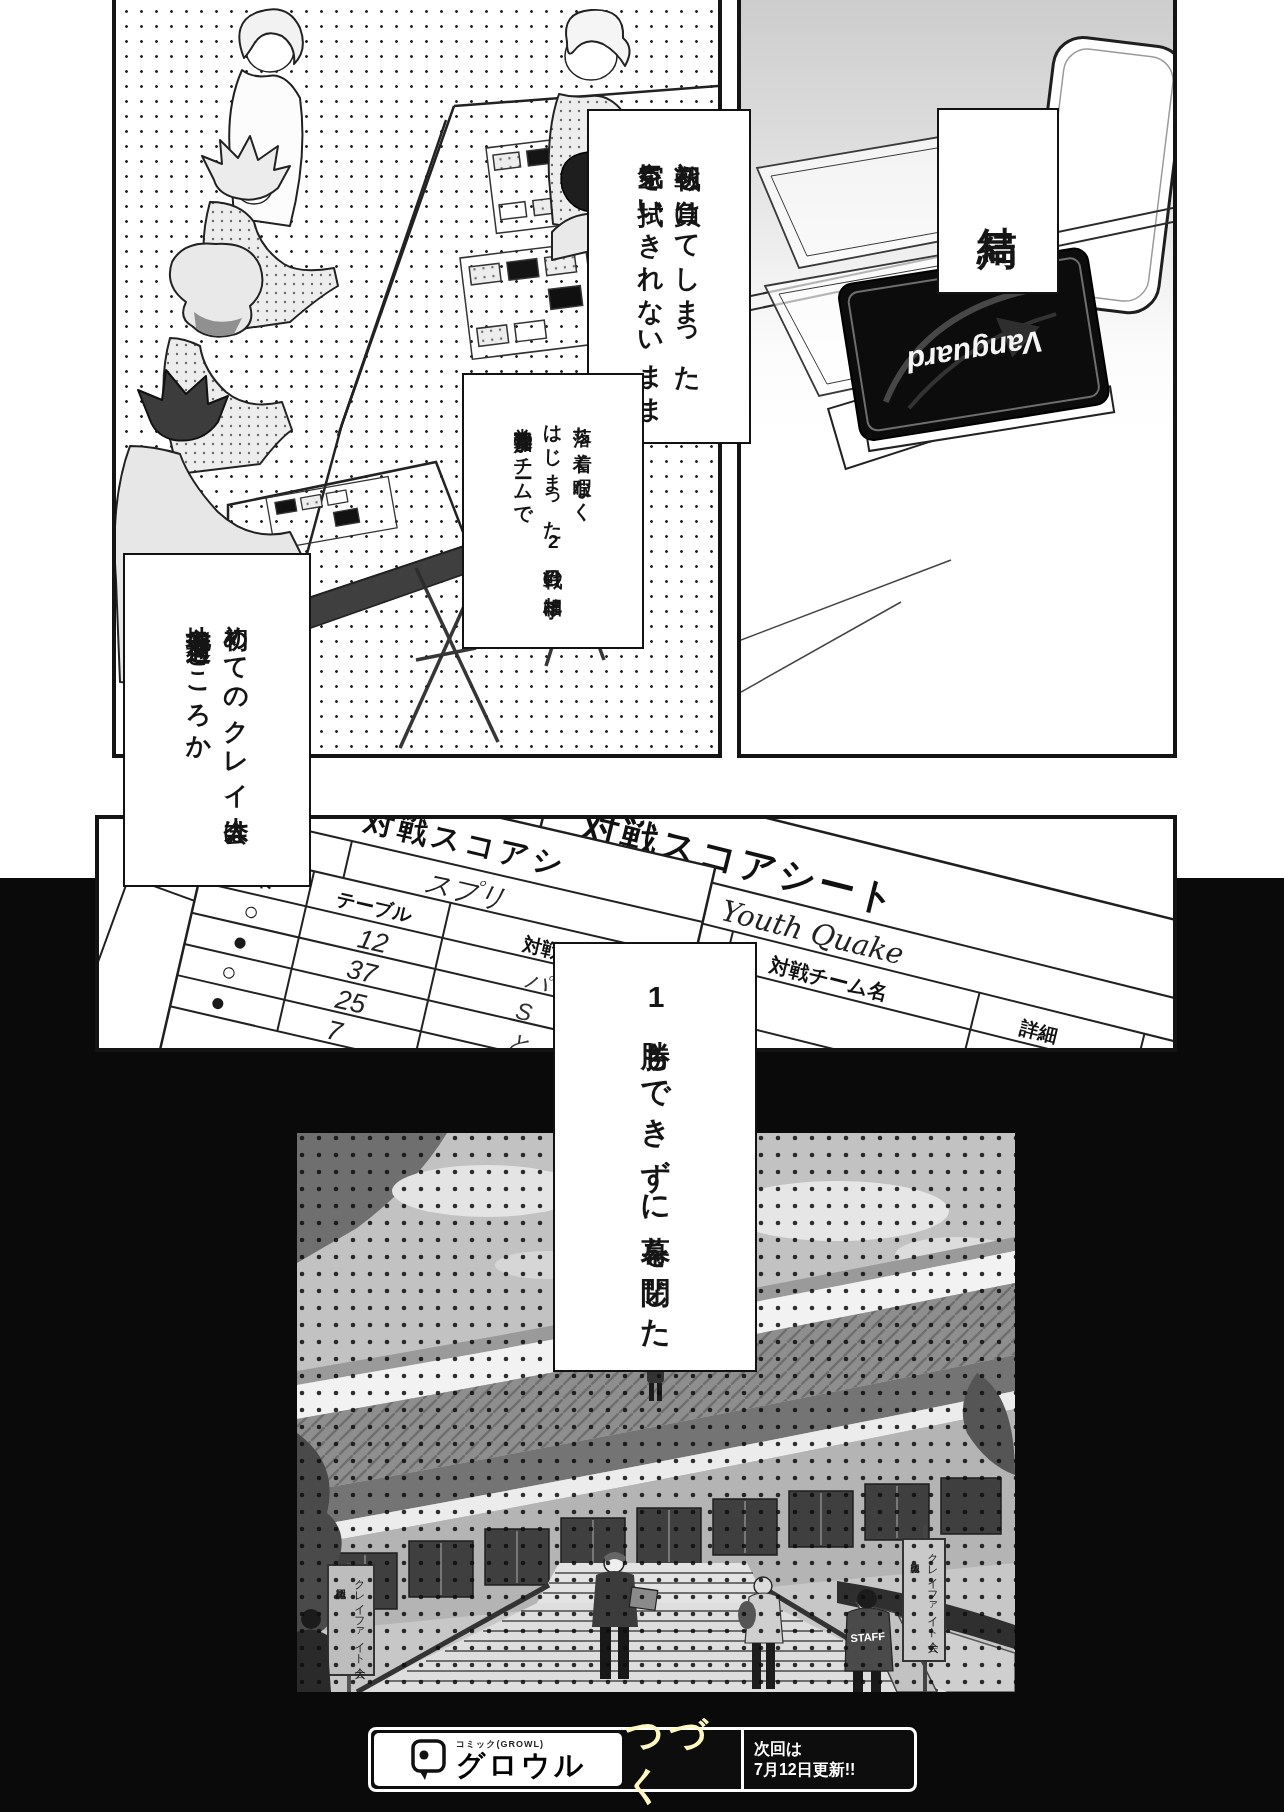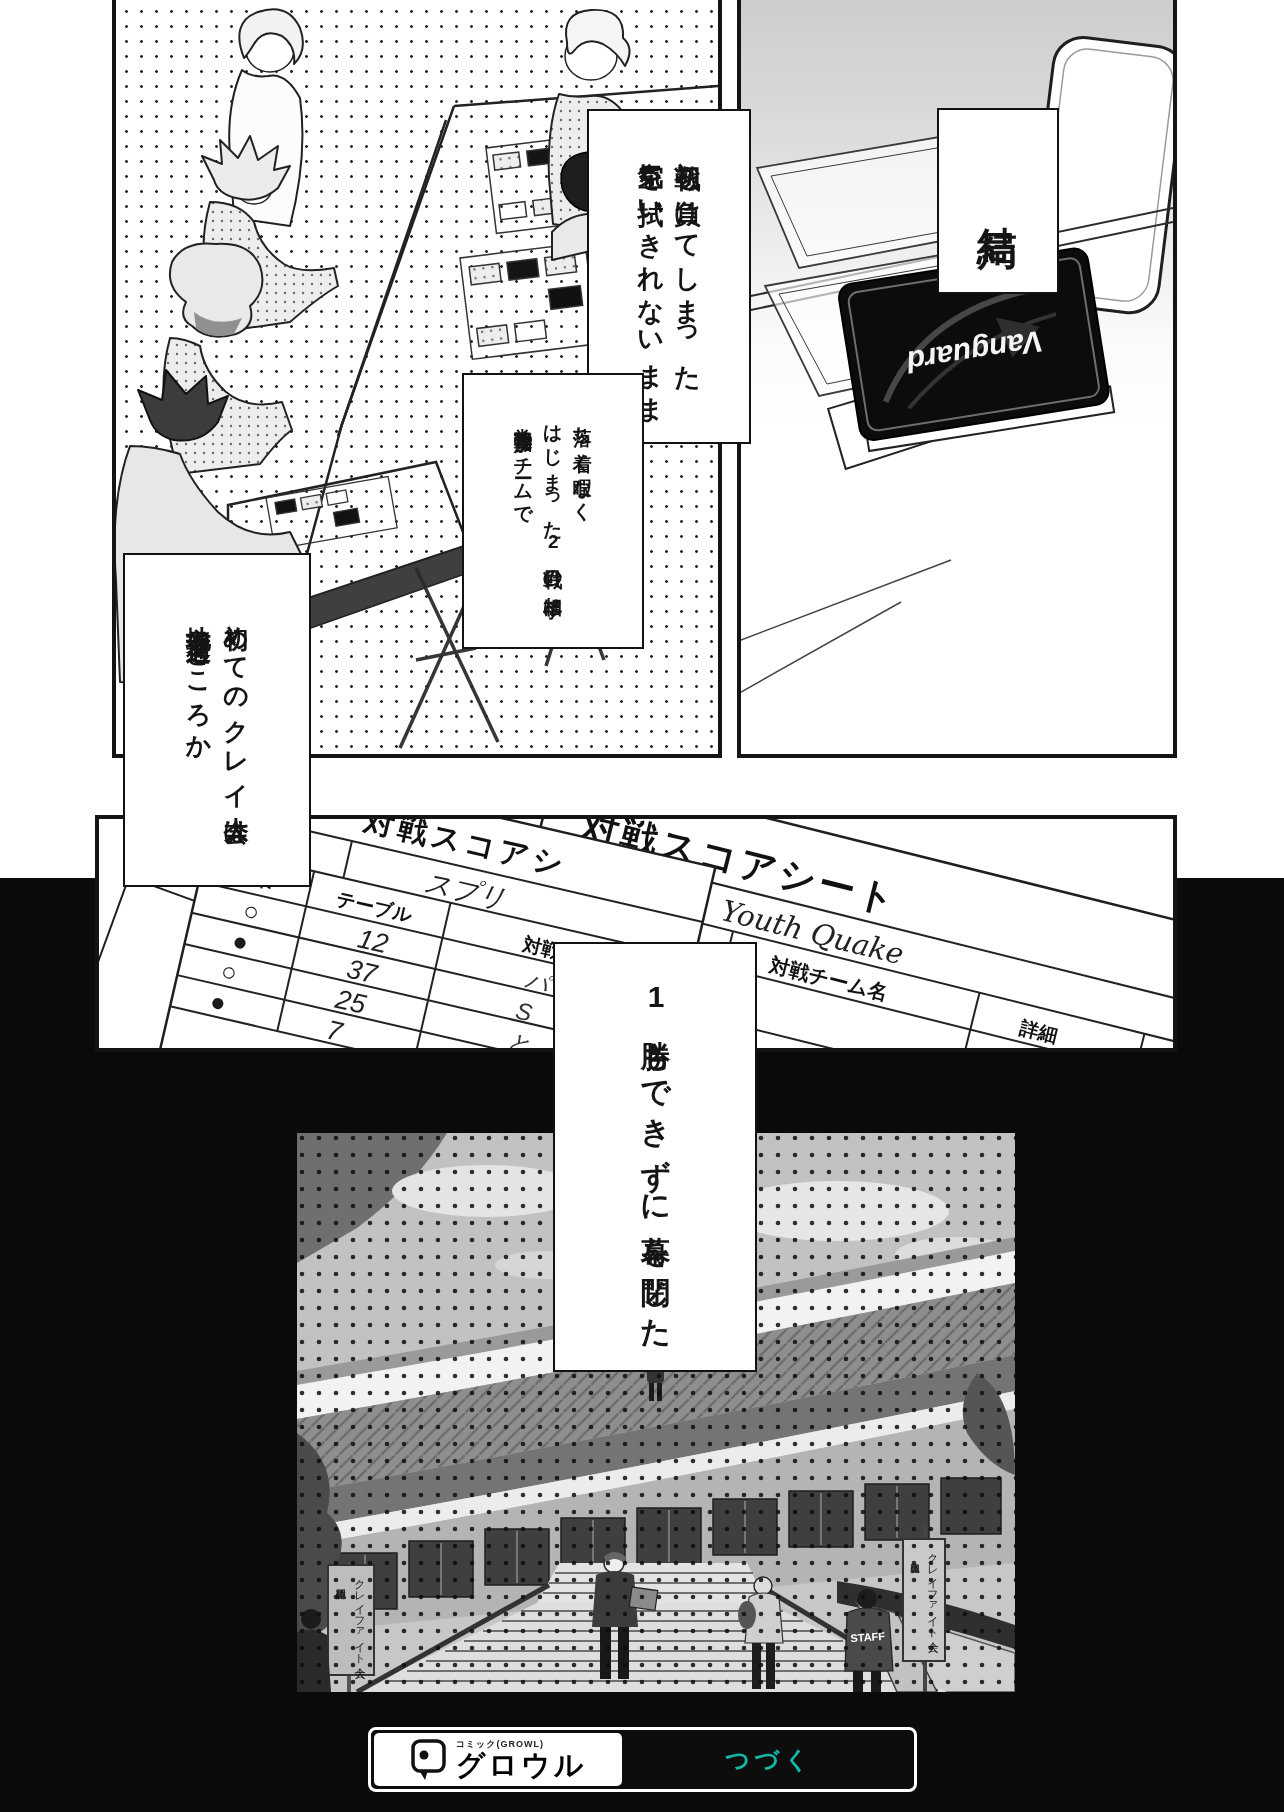--- a/index.html
+++ b/index.html
@@ -35,21 +35,21 @@
   #box-n4 .vtext{font-size:30px;letter-spacing:4px;}
   
   #footer-bar{left:368px;top:1727px;width:549px;height:65px;background:#0d0d0d;
     border:3px solid #fff;border-radius:8px;box-sizing:border-box;display:flex;align-items:stretch;z-index:8;}
   #logo-box{background:#fff;border-radius:5px;margin:3px;width:248px;display:flex;
     align-items:center;justify-content:center;gap:8px;}
   #logo-text{display:flex;flex-direction:column;line-height:1;}
   #logo-small{font-size:9px;font-weight:700;color:#222;letter-spacing:1px;margin-bottom:2px;}
   #logo-big{font-size:29px;font-weight:900;color:#000000;letter-spacing:3px;}
   #tsuzuku{flex:1;display:flex;align-items:center;justify-content:center;
-    color:#14b8a6;font-size:24px;font-weight:900;letter-spacing:5px;}
+    color:#fef9c3;font-size:38px;font-weight:900;letter-spacing:5px;}
   #next-box{border-left:3px solid #fff;width:160px;display:flex;flex-direction:column;
     justify-content:center;padding-left:10px;color:#fff;font-weight:700;font-size:16px;line-height:1.3;}
 </style>
 </head>
 <body>
 
 <div id="stage">
 
   <div id="black-bg" class="abs"></div>
 
@@ -453,15 +453,19 @@
         <rect x="3" y="3" width="31" height="30" rx="7" fill="#fff" stroke="#111" stroke-width="3.5"></rect>
         <circle cx="14" cy="17" r="4.5" fill="#111"></circle>
         <path d="M9,32 L15,42 L18,32 Z" fill="#111"></path>
       </svg>
       <div id="logo-text">
         <span id="logo-small"><span>コミック</span><span>(GROWL)</span></span>
         <span id="logo-big">グロウル</span>
       </div>
     </div>
     <div id="tsuzuku">つづく</div>
+    <div id="next-box">
+      <span>次回は</span>
+      <span>7月12日更新!!</span>
+    </div>
   </div>
 
 </div>
 
 </body></html>

